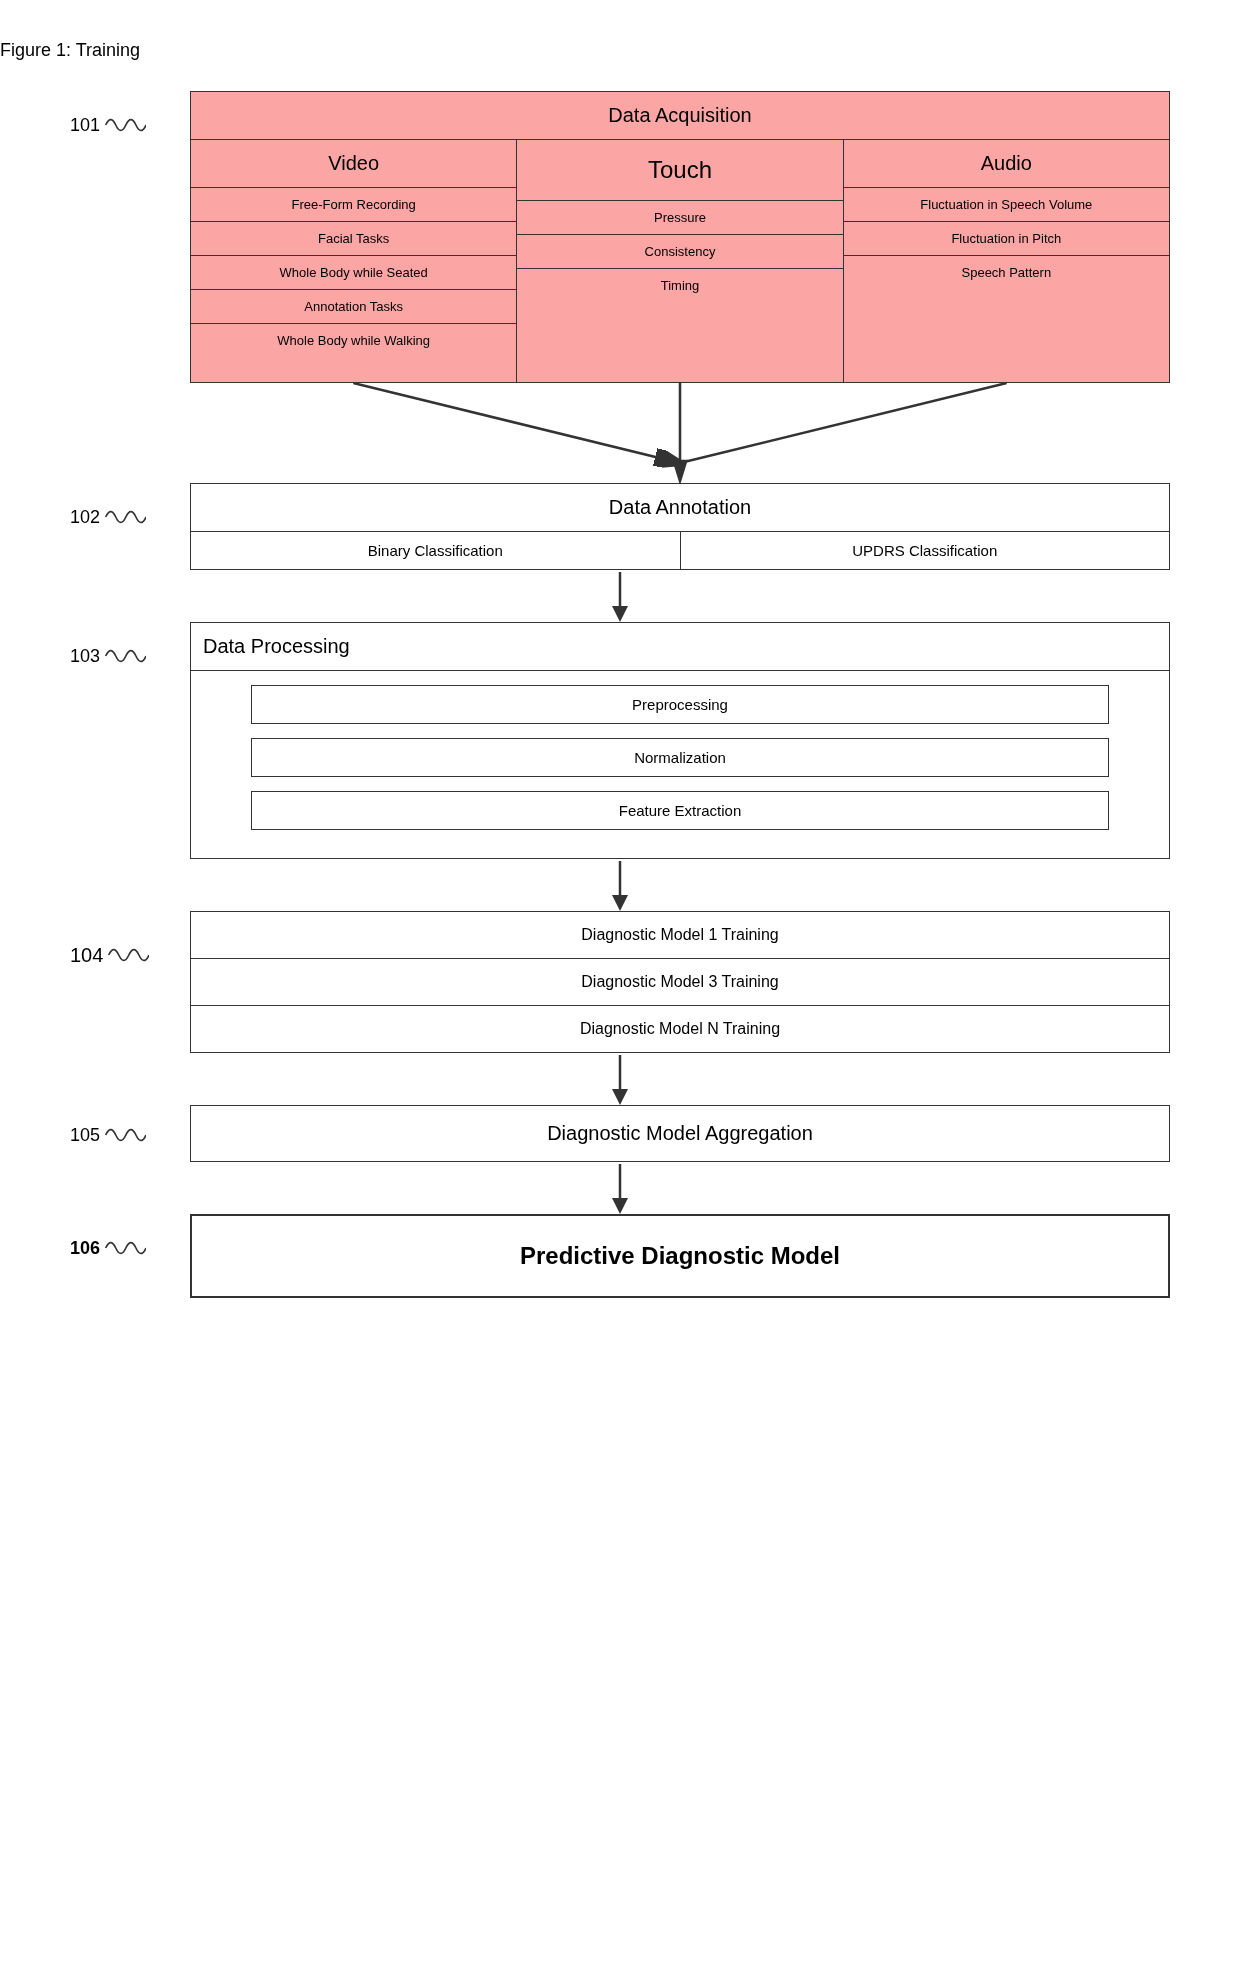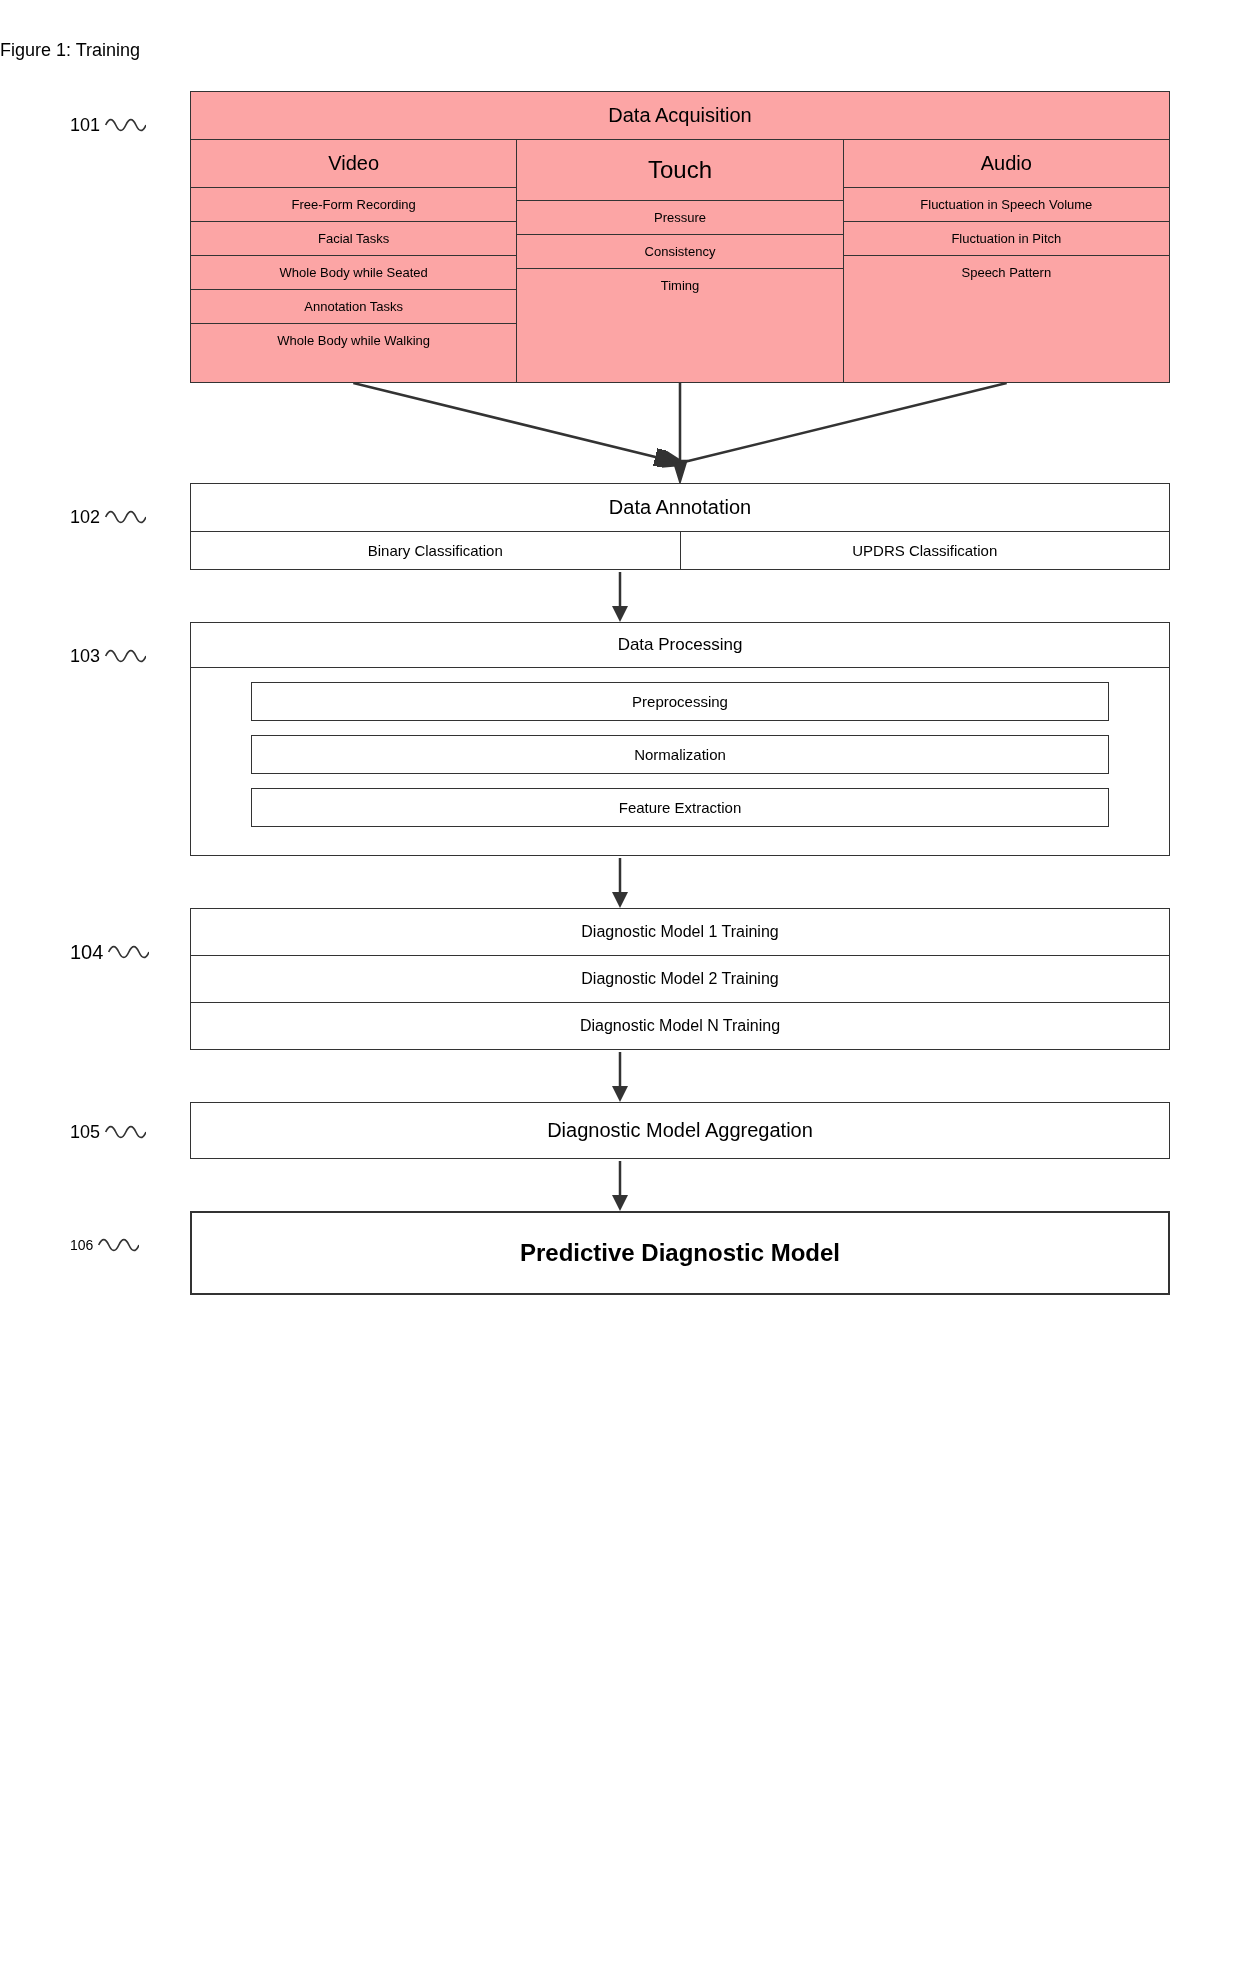--- a/index.html
+++ b/index.html
@@ -111,22 +111,21 @@
     }
 
     
     .processing-section {
       margin-left: 120px;
     }
     .processing-outer {
       border: 1.5px solid #333;
     }
     .processing-title {
-      text-align: center;
-      font-size: 17px;
+      font-size: 20px;
       padding: 12px;
       border-bottom: 1.5px solid #333;
     }
     .processing-items {
       padding: 0 60px;
     }
     .processing-item {
       border: 1.5px solid #333;
       text-align: center;
       font-size: 15px;
@@ -306,21 +305,21 @@
   <div style="position:relative; margin-bottom:0;">
     <div style="position:absolute; left:0; top:30px; display:flex; align-items:center; gap:4px;">
       <span style="font-size:20px;">104</span>
       <svg class="squiggle" viewBox="0 0 50 30" fill="none" stroke="#333" stroke-width="2">
         <path d="M2 15 Q8 2 14 15 Q20 28 26 15 Q32 2 38 15 Q44 28 50 15"></path>
       </svg>
     </div>
     <div class="models-section">
       <div class="models-outer">
         <div class="models-row">Diagnostic Model 1 Training</div>
-        <div class="models-row">Diagnostic Model 2 Training</div>
+        <div class="models-row">Diagnostic Model 3 Training</div>
         <div class="models-row" style="border-bottom:none;">Diagnostic Model N Training</div>
       </div>
     </div>
   </div>
 
   <div class="arrow-down">
     <svg width="40" height="52" viewBox="0 0 40 52">
       <line x1="20" y1="2" x2="20" y2="40" stroke="#333" stroke-width="2.5"></line>
       <polygon points="12,36 28,36 20,52" fill="#333"></polygon>
     </svg>
@@ -340,21 +339,21 @@
 
   <div class="arrow-down">
     <svg width="40" height="52" viewBox="0 0 40 52">
       <line x1="20" y1="2" x2="20" y2="40" stroke="#333" stroke-width="2.5"></line>
       <polygon points="12,36 28,36 20,52" fill="#333"></polygon>
     </svg>
   </div>
 
   <div style="position:relative; margin-bottom:60px;">
     <div style="position:absolute; left:0; top:20px; display:flex; align-items:center; gap:4px;">
-      <span style="font-size:14px;">106</span>
+      <span style="font-size:18px;font-weight:bold;">106</span>
       <svg class="squiggle" viewBox="0 0 50 30" fill="none" stroke="#333" stroke-width="2">
         <path d="M2 15 Q8 2 14 15 Q20 28 26 15 Q32 2 38 15 Q44 28 50 15"></path>
       </svg>
     </div>
     <div class="predictive-section">
       <div class="predictive-box">Predictive Diagnostic Model</div>
     </div>
   </div>
 
 </div>

